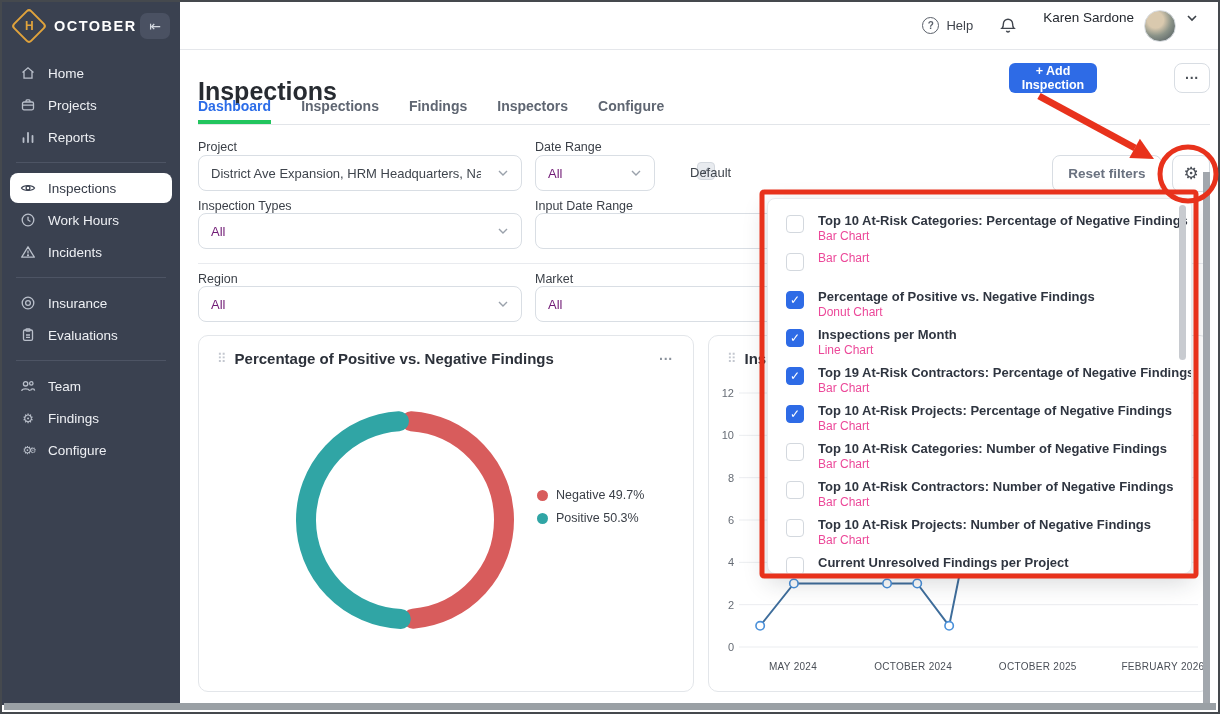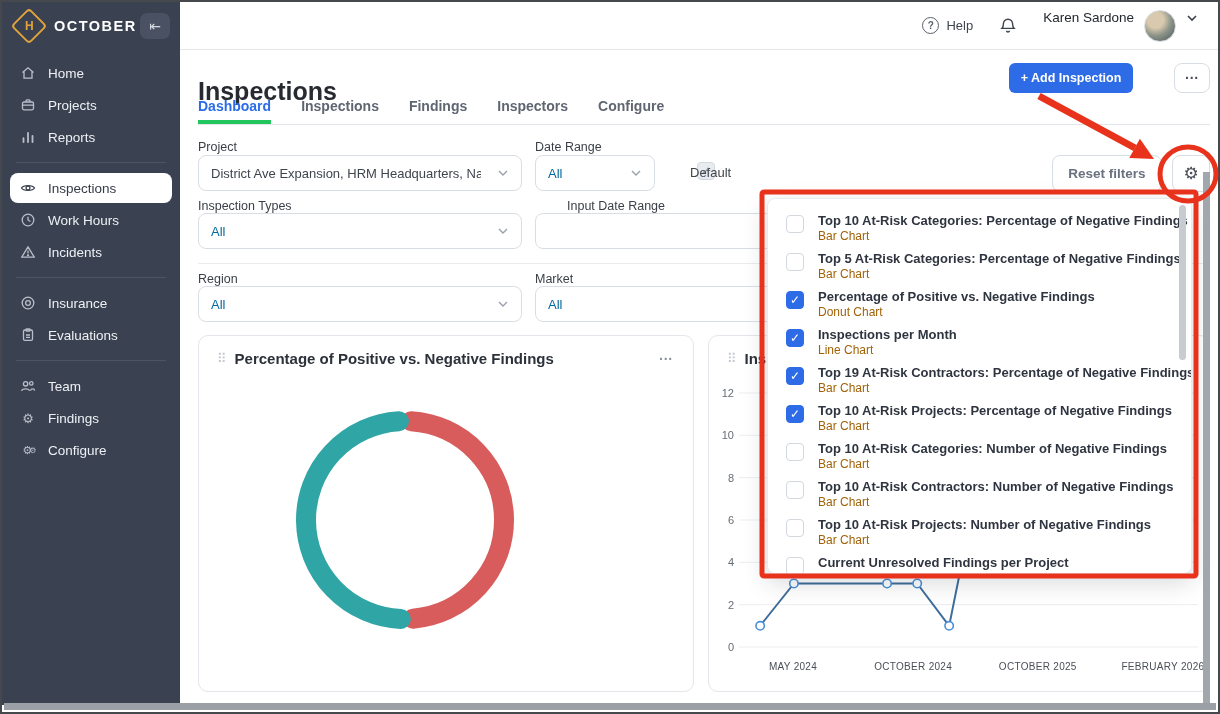--- a/index.html
+++ b/index.html
@@ -26,32 +26,32 @@
   .help{display:flex;align-items:center;gap:7px;font-size:13px;color:#40454d;cursor:pointer;}
   .qcircle{width:15px;height:15px;border:1.4px solid #5b616b;border-radius:50%;font-size:10px;display:flex;align-items:center;justify-content:center;color:#5b616b;font-weight:600;}
   .bell{width:18px;height:18px;color:#40454d;cursor:pointer;}
   .userbox{display:flex;align-items:flex-start;gap:10px;cursor:pointer;}
   .username{font-size:13.5px;color:#23272e;}
   .avatar{width:30px;height:30px;border-radius:50%;background:radial-gradient(circle at 35% 30%,#d9c9ae 0 28%,#8b9388 55%,#47525a 100%);border:1px solid #d8dce1;}
   .chev{width:12px;height:12px;color:#3c4148;}
 
   
   .page-title{position:absolute;left:196px;top:58px;font-size:25px;font-weight:600;color:#272b31;}
-  .add-btn{position:absolute;left:1007px;top:61px;width:124px;height:30px;background:#2e6be6;color:#fff;border:none;border-radius:6px;font-size:12.5px;font-weight:600;cursor:pointer;font-family:inherit;}
+  .add-btn{position:absolute;left:1007px;top:61px;width:88px;height:30px;background:#2e6be6;color:#fff;border:none;border-radius:6px;font-size:12.5px;font-weight:600;cursor:pointer;font-family:inherit;}
   .more-btn{position:absolute;left:1172px;top:61px;width:36px;height:30px;background:#fff;border:1px solid #d8dde3;border-radius:8px;color:#4a4f57;font-size:14px;font-weight:bold;cursor:pointer;line-height:1;}
 
   
   .tabs{position:absolute;left:196px;top:96px;width:1012px;border-bottom:1px solid #e2e5e9;display:flex;gap:30px;height:26px;}
   .tab{font-size:14px;font-weight:600;color:#5f6672;padding-bottom:9px;cursor:pointer;}
   .tab.active{color:#2b6ce8;border-bottom:4px solid #22c55e;}
 
   
   .flabel{position:absolute;font-size:12.5px;color:#3a3f47;}
   .ffield{position:absolute;height:36px;border:1px solid #d9dee4;border-radius:8px;background:#fff;display:flex;align-items:center;padding:0 12px;box-sizing:border-box;font-size:13px;color:#3f454d;cursor:pointer;}
-  .ffield .ph{color:#0369a1;}
+  .ffield .ph{color:#701a75;}
   .ffield .val{white-space:nowrap;overflow:hidden;max-width:270px;}
   .ffield .fchev{margin-left:auto;width:12px;height:12px;color:#9aa1ab;flex:0 0 auto;}
   .hr-div{position:absolute;left:196px;top:261px;width:1012px;height:1px;background:#e9ebef;}
   .def-cb{position:absolute;left:695px;top:160px;width:18px;height:18px;border-radius:4px;background:#e8ebef;border:1px solid #d3d8de;color:#9aa1ab;font-size:12px;display:flex;align-items:center;justify-content:center;box-sizing:border-box;cursor:default;}
   .def-label{position:absolute;left:688px;top:163px;font-size:13px;color:#3f454d;}
   .reset-btn{position:absolute;left:1050px;top:153px;width:110px;height:37px;background:#fff;border:1px solid #d8dde3;border-radius:8px;font-size:13.5px;font-weight:600;color:#6a7280;cursor:pointer;font-family:inherit;}
   .gear-btn{position:absolute;left:1170px;top:153px;width:38px;height:37px;background:#fff;border:1px solid #d8dde3;border-radius:8px;font-size:17px;color:#4a4f57;cursor:pointer;line-height:1;}
 
   
   .card{position:absolute;background:#fff;border:1px solid #e3e6ea;border-radius:10px;box-sizing:border-box;}
@@ -62,21 +62,21 @@
   .legend{position:absolute;left:338px;top:152px;display:flex;flex-direction:column;gap:9px;}
   .legend-row{display:flex;align-items:center;gap:8px;font-size:12.5px;color:#3a3f47;white-space:nowrap;}
   .legend-dot{width:11px;height:11px;border-radius:50%;flex:0 0 auto;}
 
   
   .picker{position:absolute;left:765px;top:196px;width:425px;height:376px;background:#fff;border:1px solid #e8eaed;border-radius:8px;box-shadow:0 8px 24px rgba(30,35,45,.18);overflow:hidden;z-index:50;padding:14px 0 0 18px;box-sizing:border-box;}
   .pick-item{display:flex;align-items:flex-start;margin-bottom:7px;height:31px;cursor:pointer;}
   .pick-cb{width:18px;height:18px;border-radius:4px;border:1px solid #d3d8de;background:#fff;margin:2px 14px 0 0;flex:0 0 auto;display:flex;align-items:center;justify-content:center;font-size:12px;color:#fff;box-sizing:border-box;}
   .pick-cb.checked{background:#2e6be6;border-color:#2e6be6;}
   .pick-title{font-size:13px;font-weight:600;color:#2f3540;line-height:16px;white-space:nowrap;}
-  .pick-sub{font-size:12px;color:#a16207;line-height:15px;}
+  .pick-sub{font-size:12px;color:#ec4899;line-height:15px;}
   .picker-thumb{position:absolute;right:5px;top:6px;width:7px;height:155px;background:#c8cbd0;border-radius:4px;cursor:pointer;}
 
   
   .annotations{position:absolute;inset:0;z-index:100;pointer-events:none;}
   .vscroll{position:absolute;right:8px;top:170px;width:7px;height:533px;background:#a2a7ad;z-index:60;cursor:pointer;}
   .hscroll{position:absolute;left:2px;right:2px;bottom:2px;height:7px;background:#9aa0a5;z-index:60;cursor:pointer;}
 </style>
 </head>
 <body>
 
@@ -247,21 +247,21 @@
   <button class="gear-btn">⚙</button>
 
   <div class="flabel" style="left:196px;top:197px;">Inspection Types</div>
   <div class="ffield" style="left:196px;top:211px;width:324px;">
     <span class="ph">All</span>
     <span class="fchev"><svg viewBox="0 0 12 12" width="12" height="12" fill="none" stroke="currentColor" stroke-width="1.4">
           <path d="M2 4 L6 8 L10 4"></path>
         </svg></span>
   </div>
 
-  <div class="flabel" style="left:533px;top:197px;margin-left:32px;">Input Date Range</div>
+  <div class="flabel" style="left:533px;top:197px;">Input Date Range</div>
   <div class="ffield" style="left:533px;top:211px;width:324px;">
     <span class="ph"></span>
   </div>
 
   <div class="hr-div"></div>
 
   <div class="flabel" style="left:196px;top:270px;">Region</div>
   <div class="ffield" style="left:196px;top:284px;width:324px;">
     <span class="ph">All</span>
     <span class="fchev"><svg viewBox="0 0 12 12" width="12" height="12" fill="none" stroke="currentColor" stroke-width="1.4">
@@ -277,20 +277,30 @@
   <div class="card" style="left:196px;top:333px;width:496px;height:357px;">
     <div class="card-head">
       <span class="drag">⠿</span>
       <span class="card-title">Percentage of Positive vs. Negative Findings</span>
       <button class="card-more">···</button>
     </div>
     <svg id="donut-svg" width="236" height="236" viewBox="0 0 236 236" style="position:absolute;left:88px;top:66px;">
         <path d="M 124.04380541395084 19.18465495623518 A 99 99 0 0 1 125.90524682032282 216.68387443098175" fill="none" stroke="#d85c5c" stroke-width="20" stroke-linecap="round"></path>
         <path d="M 113.81978332770647 216.91170703497477 A 99 99 0 0 1 111.9561945860491 19.18465495623518" fill="none" stroke="#30a5a5" stroke-width="20" stroke-linecap="round"></path>
       </svg>
+    <div class="legend" id="donut-legend">
+        <div class="legend-row">
+          <span class="legend-dot" style="background: rgb(216, 92, 92);"></span>
+          <span>Negative 49.7%</span>
+        </div>
+        <div class="legend-row">
+          <span class="legend-dot" style="background: rgb(48, 165, 165);"></span>
+          <span>Positive 50.3%</span>
+        </div>
+      </div>
   </div>
 
   <div class="card" style="left:706px;top:333px;width:502px;height:357px;">
     <div class="card-head">
       <span class="drag">⠿</span>
       <span class="card-title">Inspections per Month</span>
     </div>
     <svg id="line-svg" width="500" height="355" viewBox="0 0 500 355" style="position:absolute;left:0;top:0;">
         <line x1="30" x2="489" y1="311" y2="311" stroke="#ebedf0" stroke-width="1"></line>
         <text x="25" y="315" text-anchor="end" font-size="11" fill="#666c75" font-family="Liberation Sans, sans-serif">0</text>
@@ -324,21 +334,20 @@
         <div class="pick-item">
           <span class="pick-cb"></span>
           <span class="pick-texts">
             <div class="pick-title">Top 10 At-Risk Categories: Percentage of Negative Findings</div>
             <div class="pick-sub">Bar Chart</div>
           </span>
         </div>
         <div class="pick-item">
           <span class="pick-cb"></span>
           <span class="pick-texts">
-            <div class="pick-title">Top 5 At-Risk Categories: Percentage of Negative Findings</div>
             <div class="pick-sub">Bar Chart</div>
           </span>
         </div>
         <div class="pick-item">
           <span class="pick-cb checked">✓</span>
           <span class="pick-texts">
             <div class="pick-title">Percentage of Positive vs. Negative Findings</div>
             <div class="pick-sub">Donut Chart</div>
           </span>
         </div>

